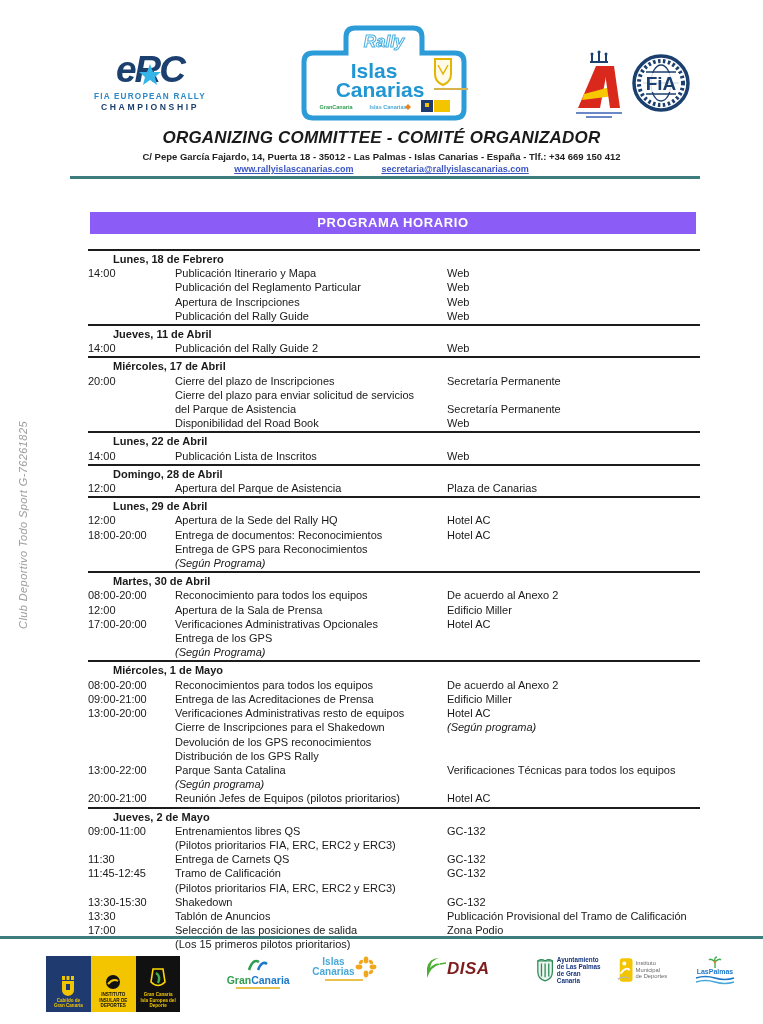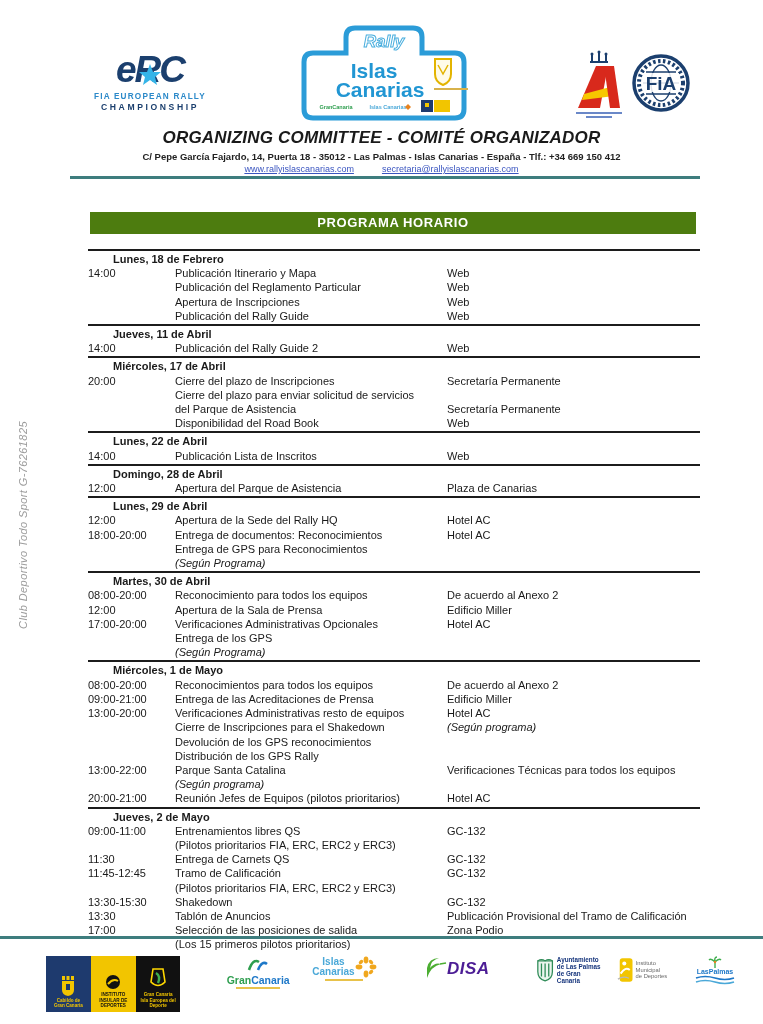--- a/index.html
+++ b/index.html
@@ -9,28 +9,28 @@
   
   .erc{position:absolute;left:80px;top:42px;width:140px;height:78px;}
   .plate{position:absolute;left:288px;top:22px;width:192px;height:102px;text-align:center;}
   .rfeda{position:absolute;left:570px;top:50px;width:58px;height:72px;}
   .fia{position:absolute;left:630px;top:52px;width:62px;height:62px;}
 
   
   .committee{position:absolute;left:0;top:128px;width:763px;text-align:center;}
   .committee .title{font-size:17px;font-weight:bold;font-style:italic;letter-spacing:.2px;}
   .committee .addr{font-size:9.5px;font-weight:bold;margin-top:3px;color:#222;}
-  .committee .links{font-size:9px;font-weight:normal;margin-top:2px;}
+  .committee .links{font-size:9px;font-weight:bold;margin-top:2px;}
   .committee .links a{color:#3a55c0;text-decoration:underline;margin:0 14px;}
 
   .rule-top{position:absolute;left:70px;top:176px;width:630px;height:3px;background:#3e7d7e;}
   .rule-bottom{position:absolute;left:0;top:936px;width:763px;height:3px;background:#3e7d7e;}
 
   
-  .titlebar{position:absolute;left:90px;top:212px;width:606px;height:22px;background:#4d7c0f;
+  .titlebar{position:absolute;left:90px;top:212px;width:606px;height:22px;background:#8b5cf6;
             color:#fff;font-size:13px;font-weight:bold;text-align:center;line-height:22px;letter-spacing:.6px;}
 
   
   .schedule{position:absolute;left:88px;top:249px;width:612px;font-size:11px;line-height:14.2px;}
   .sec{border-top:2px solid #1c1c1c;padding:0 0 1px 0;}
   .sec-date{font-weight:bold;padding:1px 0 0 1px;margin-left:24px;}
   .srow{display:grid;grid-template-columns:87px 272px 1fr;white-space:nowrap;}
   .srow .it{font-style:italic;}
   .srow span{display:block;}
 
@@ -47,21 +47,21 @@
   .fb-insular{background:#f2c500;color:#111;}
   .fb-gcsport{background:#111;color:#f2c500;}
   .fblock svg{margin-bottom:2px;}
   .flogo{display:flex;flex-direction:column;align-items:center;justify-content:center;}
   .gc-logo{margin-left:42px;width:78px;}
   .gc-name{font-size:10.5px;font-weight:bold;}
   .gc-name .g1{color:#2e9e4f;} .gc-name .g2{color:#1e78c8;}
   .ic-logo{margin-left:14px;width:80px;position:relative;}
   .ic-name{color:#4aa8d8;font-weight:bold;font-size:10px;line-height:10px;text-align:center;}
   .disa-logo{margin-left:40px;flex-direction:row;align-items:center;}
-  .disa-name{color:#4c1d95;font-weight:bold;font-style:italic;font-size:17px;letter-spacing:.5px;}
+  .disa-name{color:#7f1d1d;font-weight:bold;font-style:italic;font-size:17px;letter-spacing:.5px;}
   .ayto-logo{margin-left:46px;flex-direction:row;align-items:center;}
   .ayto-text{font-size:6.3px;font-weight:bold;color:#16357c;line-height:7px;margin-left:3px;text-align:left;}
   .imd-logo{margin-left:16px;flex-direction:row;align-items:center;}
   .imd-text{font-size:5.8px;color:#6a6a6a;line-height:6.5px;margin-left:2px;text-align:left;}
   .lp-logo{margin-left:16px;width:46px;}
   .lp-name{font-size:7px;font-weight:bold;color:#1e78c8;}
 </style>
 </head>
 <body>
 

